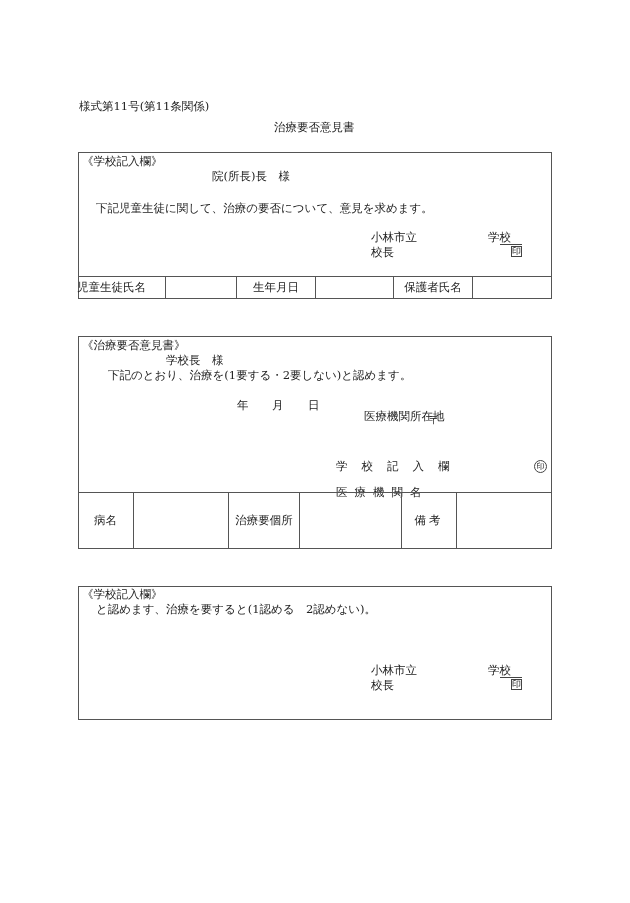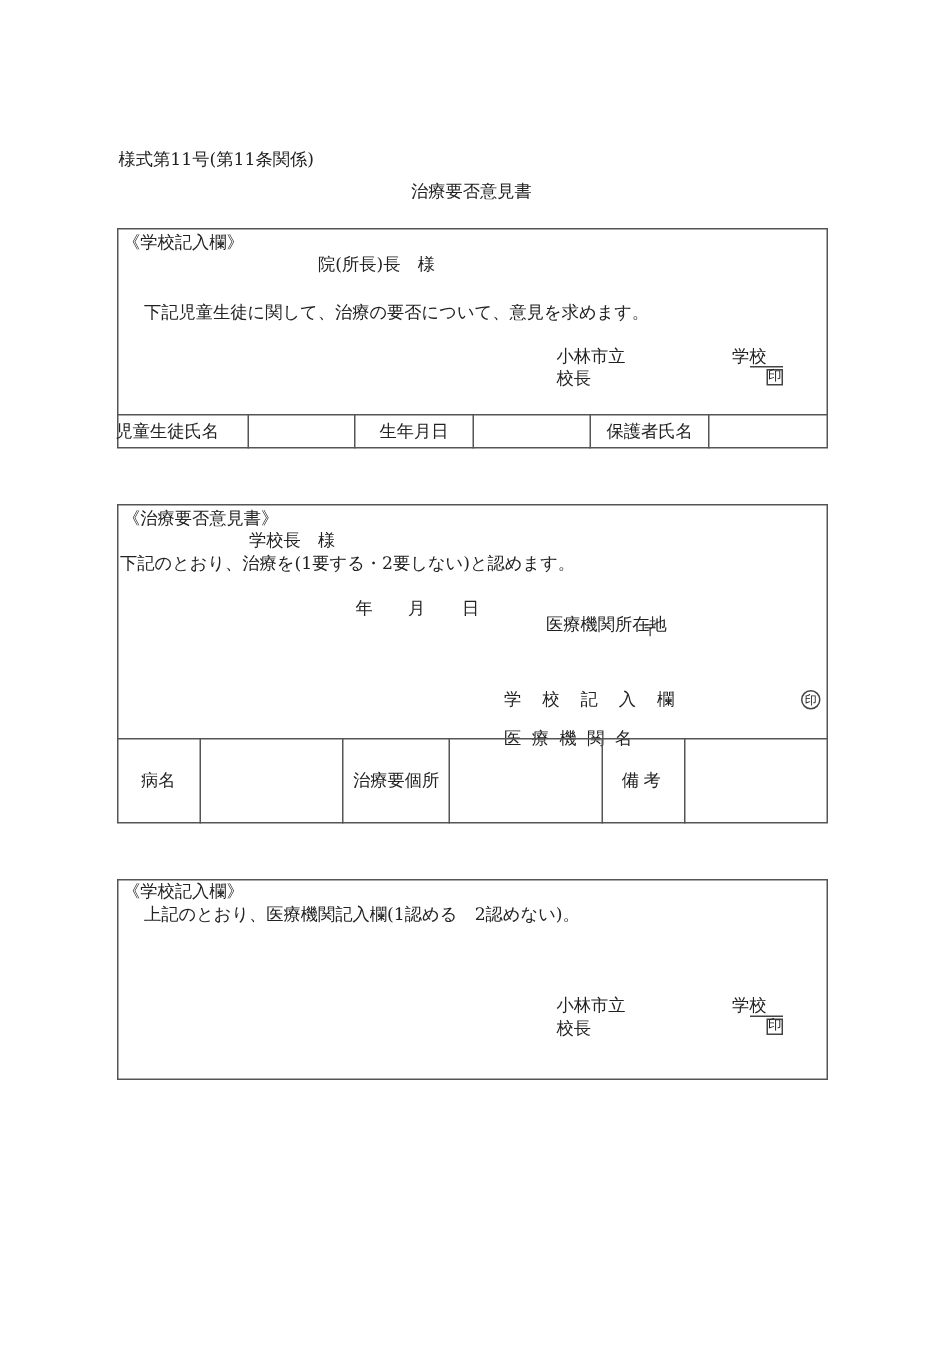--- a/index.html
+++ b/index.html
@@ -43,21 +43,21 @@
 <div class="cell" style="left:68px;top:277px;width:87px;height:21px;">児童生徒氏名</div>
 <div class="cell" style="left:166px;top:277px;width:70px;height:21px;"></div>
 <div class="cell" style="left:237px;top:277px;width:78px;height:21px;">生年月日</div>
 <div class="cell" style="left:316px;top:277px;width:77px;height:21px;"></div>
 <div class="cell" style="left:394px;top:277px;width:78px;height:21px;">保護者氏名</div>
 <div class="cell" style="left:473px;top:277px;width:78px;height:21px;"></div>
 
 <div class="box" style="left:78px;top:336px;width:474px;height:213px;"></div>
 <div class="abs" style="left:82px;top:340px;">《治療要否意見書》</div>
 <div class="abs" style="left:144px;top:355px;margin-left:22px;">学校長　様</div>
-<div class="abs" style="left:80px;top:370px;">下記のとおり、治療を(1要する・2要しない)と認めます。</div>
+<div class="abs" style="left:108px;top:370px;">下記のとおり、治療を(1要する・2要しない)と認めます。</div>
 <div class="abs" style="left:237px;top:400px;">年</div>
 <div class="abs" style="left:272px;top:400px;">月</div>
 <div class="abs" style="left:308px;top:400px;">日</div>
 <div class="abs" style="left:336px;top:411px;padding-left:28px;">医療機関所在地</div>
 <div class="abs" style="left:429px;top:415px;">〒</div>
 <div class="abs spaced" style="left:336px;top:446px;">医療機関名</div>
 <div class="abs" style="left:336px;top:461px;letter-spacing:14px;">学校記入欄</div>
 <div class="seal-circ" style="left:534px;top:460px;">印</div>
 
 <div class="hline" style="left:78px;top:492px;width:474px;"></div>
@@ -69,18 +69,18 @@
 
 <div class="cell" style="left:78px;top:493px;width:55px;height:55px;">病名</div>
 <div class="cell" style="left:134px;top:493px;width:94px;height:55px;"></div>
 <div class="cell" style="left:229px;top:493px;width:70px;height:55px;">治療要個所</div>
 <div class="cell" style="left:300px;top:493px;width:101px;height:55px;"></div>
 <div class="cell" style="left:402px;top:493px;width:54px;height:55px;letter-spacing:3px;">備考</div>
 <div class="cell" style="left:457px;top:493px;width:94px;height:55px;"></div>
 
 <div class="box" style="left:78px;top:586px;width:474px;height:134px;"></div>
 <div class="abs" style="left:82px;top:589px;">《学校記入欄》</div>
-<div class="abs" style="left:96px;top:604px;">上記のとおり、医療機関記入欄(1認める　2認めない)。</div>
+<div class="abs" style="left:96px;top:604px;">と認めます、治療を要すると(1認める　2認めない)。</div>
 <div class="abs" style="left:371px;top:665px;">小林市立</div>
 <div class="abs" style="left:488px;top:665px;">学校</div>
 <div class="underline" style="left:500px;top:677px;width:22px;"></div>
 <div class="abs" style="left:371px;top:680px;">校長</div>
 <div class="seal-sq" style="left:511px;top:679px;">印</div>
 
 </body></html>

